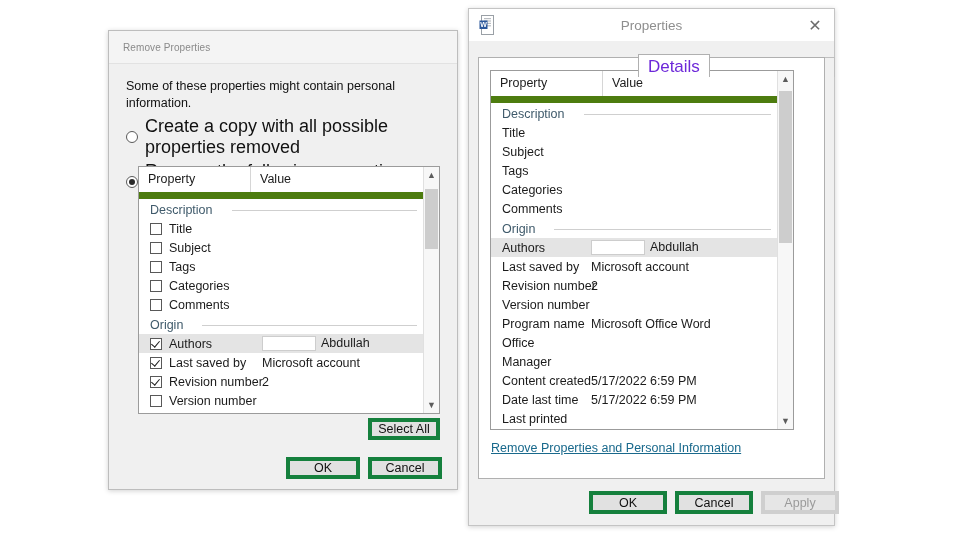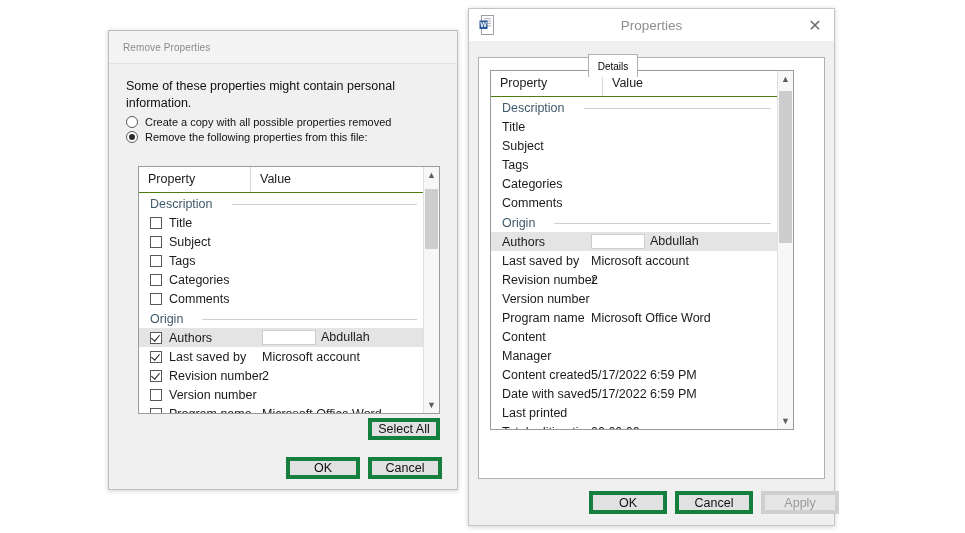--- a/index.html
+++ b/index.html
@@ -60,21 +60,21 @@
     color: #19698c;
     text-decoration: underline;
     display: inline-block;
     margin-bottom: 13px;
     cursor: pointer;
   }
   .radio-row {
     display: flex;
     align-items: center;
     margin-bottom: 3px;
-    font-size: 11px;
+    font-size: 18px;
     color: #111;
     cursor: default;
   }
   .radio {
     width: 12px;
     height: 12px;
     border: 1px solid #5a5a5a;
     border-radius: 50%;
     background: #fff;
     margin-right: 7px;
@@ -106,21 +106,21 @@
     overflow: hidden;
   }
   .listbox .lb-inner {
     position: absolute;
     left: 0; top: 0; right: 16px; bottom: 0;
     overflow: hidden;
   }
   .lb-head {
     display: flex;
     height: 25px;
-    border-bottom: 1px solid #4d7c0f;
+    border-bottom: 7px solid #4d7c0f;
     align-items: center;
     font-size: 12.5px;
     color: #1b1b1b;
   }
   .lb-head .c1 {
     width: 112px;
     padding-left: 9px;
     box-sizing: border-box;
     height: 25px;
     line-height: 25px;
@@ -284,22 +284,22 @@
     position: relative;
     height: 22px;
     margin: 14px 0 0 9px;
     display: flex;
     align-items: flex-end;
   }
   .tab {
     height: 20px;
     line-height: 20px;
     padding: 0 9px;
-    font-size: 10px;
-    color: #000000;
+    font-size: 17px;
+    color: #6d28d9;
     background: #f0f0f0;
     border: 1px solid #bfbfbf;
     border-bottom: none;
     margin-right: -1px;
     box-sizing: border-box;
     cursor: default;
   }
   .tab.active {
     background: #ffffff;
     height: 23px;
@@ -554,52 +554,53 @@
           </div>
           <div class="plist-row">
             <span class="pn">Version number</span>
             <span class="pv"></span>
           </div>
           <div class="plist-row">
             <span class="pn">Program name</span>
             <span class="pv">Microsoft Office Word</span>
           </div>
           <div class="plist-row">
-            <span class="pn">Content</span>
+            <span class="pn">Office</span>
             <span class="pv"></span>
           </div>
           <div class="plist-row">
             <span class="pn">Manager</span>
             <span class="pv"></span>
           </div>
           <div class="plist-row">
             <span class="pn">Content created</span>
             <span class="pv">5/17/2022 6:59 PM</span>
           </div>
           <div class="plist-row">
-            <span class="pn">Date with saved</span>
+            <span class="pn">Date last time</span>
             <span class="pv">5/17/2022 6:59 PM</span>
           </div>
           <div class="plist-row">
             <span class="pn">Last printed</span>
             <span class="pv"></span>
           </div>
           <div class="plist-row">
             <span class="pn">Total editing time</span>
             <span class="pv">00:00:00</span>
           </div>
         </div>
 
         <div class="vscroll">
           <div class="sb-arrow">▲</div>
           <div class="sb-thumb" style="top:20px;height:152px;"></div>
           <div class="sb-arrow bottom">▼</div>
         </div>
       </div>
 
+      <a class="remove-link">Remove Properties and Personal Information</a>
     </div>
 
     <div class="btn btn-right-ok">OK</div>
     <div class="btn btn-right-cancel">Cancel</div>
     <div class="btn btn-right-apply disabled">Apply</div>
   </div>
 
 </div>
 
 </body></html>

